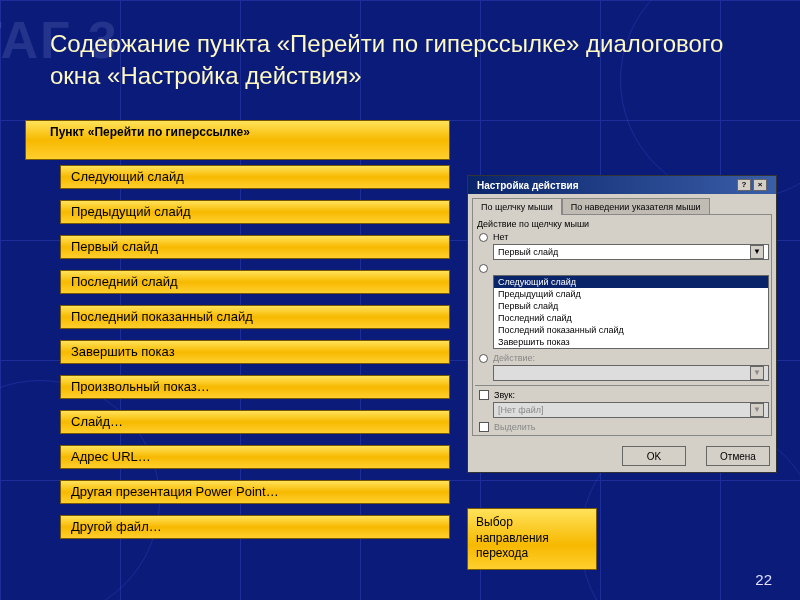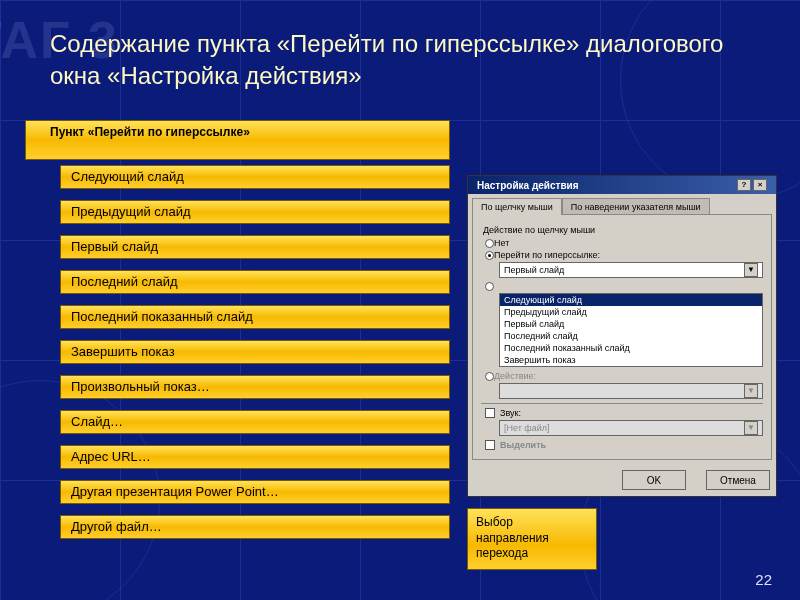--- a/index.html
+++ b/index.html
@@ -115,26 +115,26 @@
     border-bottom: none;
     padding: 3px 8px;
     background: #d4d0c8;
     position: relative;
   }
   .dlg-tab.active { background: #d4d0c8; z-index: 2; }
   .dlg-tab:not(.active) { background: #c0bcb4; }
   .dlg-body {
     border: 1px solid #888;
     margin: -1px 4px 4px 4px;
-    padding: 8px;
+    padding: 2px;
     background: #d4d0c8;
     position: relative;
     z-index: 1;
   }
-  .radio-row { display: flex; align-items: center; margin: 2px 0 2px 4px; font-size: 9px; }
+  .radio-row { display: flex; align-items: center; gap: 5px; margin: 2px 0 2px 4px; font-size: 9px; }
   .radio-row.disabled { color: #888; }
   .radio { width: 9px; height: 9px; border: 1px solid #555; border-radius: 50%; background: #fff; display: inline-block; position: relative; }
   .radio.checked::after { content:""; position:absolute; inset:2px; background:#000; border-radius:50%; }
   .combo {
     margin: 2px 0 4px 18px;
     height: 16px;
     background: #fff;
     border: 1px solid #666;
     font-size: 9px;
     padding: 1px 4px;
@@ -154,21 +154,21 @@
   }
   .listbox {
     margin: 0 0 4px 18px;
     border: 1px solid #666;
     background: #fff;
     font-size: 9px;
   }
   .listbox .opt { padding: 1px 4px; }
   .listbox .opt.sel { background: #0a246a; color: #fff; }
   .chk-row { display:flex; align-items:center; gap:5px; margin:3px 0 1px 4px; font-size:9px; }
-  .chk-row.disabled { color:#888;font-weight:bold; }
+  .chk-row.disabled { color:#888; }
   .chk { width:10px; height:10px; border:1px solid #555; background:#fff; display:inline-block; }
   .dlg-buttons {
     display: flex;
     justify-content: flex-end;
     gap: 20px;
     padding: 6px;
   }
   .dlg-btn {
     width: 64px; height: 20px;
     border: 1px solid #666;
@@ -226,24 +226,20 @@
     <div class="dlg-tab">По наведении указателя мыши</div>
   </div>
   <div class="dlg-body">
     <div class="section-label">Действие по щелчку мыши</div>
 
     <div class="radio-row">
       <span class="radio"></span>
       <span>Нет</span>
     </div>
 
-    <div class="radio-row">
-      <span class="radio checked"></span>
-      <span>Перейти по гиперссылке:</span>
-    </div>
     <div class="combo">
       <span>Первый слайд</span>
       <span class="arrow">▼</span>
     </div>
 
     <div class="radio-row">
       <span class="radio"></span>
     </div>
     <div class="listbox">
       <div class="opt sel">Следующий слайд</div>

